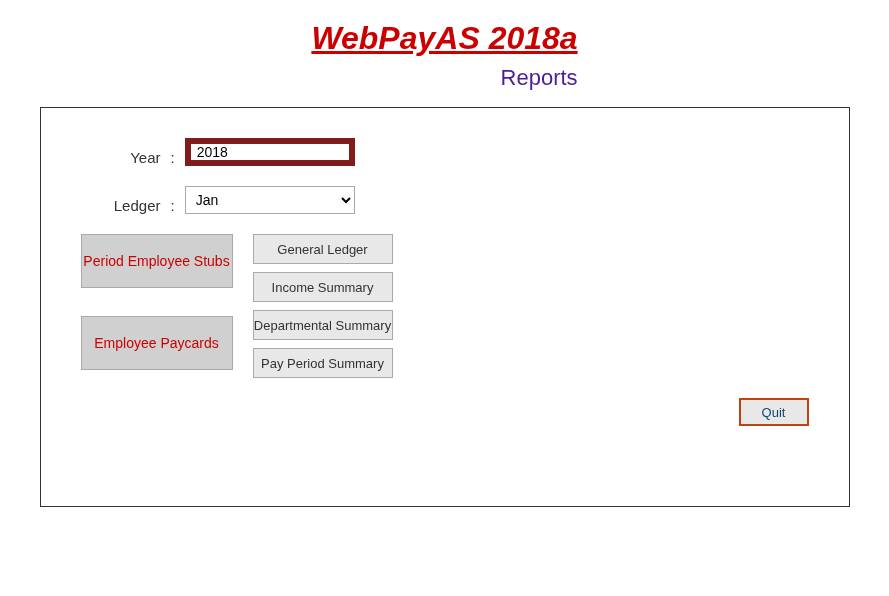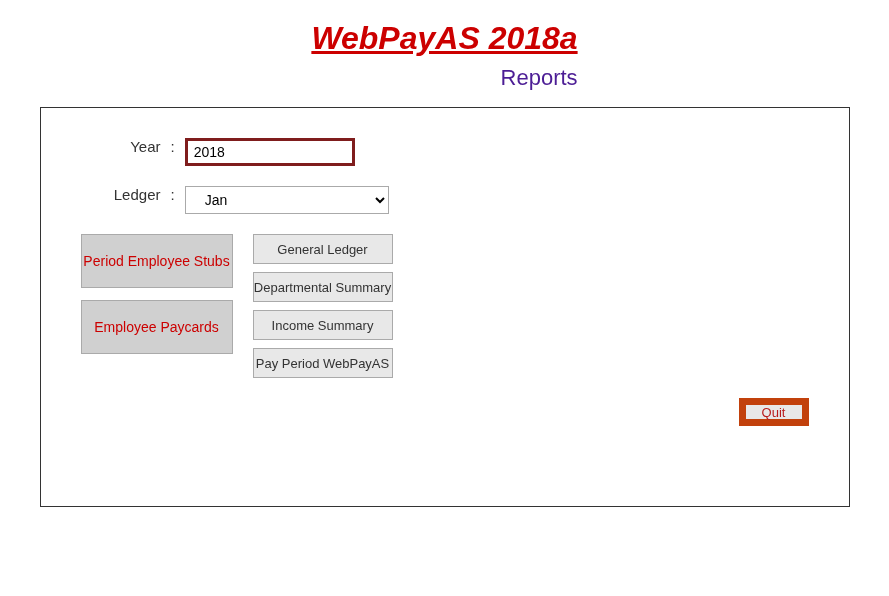--- a/index.html
+++ b/index.html
@@ -41,59 +41,59 @@
     .main-container {
       border: 1px solid #333333;
       width: 810px;
       min-height: 400px;
       padding: 30px 40px;
       margin-bottom: 20px;
     }
 
     .form-row {
       display: flex;
-      align-items: flex-start;
+      align-items: flex-end;
       margin-bottom: 20px;
     }
 
     .form-label {
       width: 80px;
       text-align: right;
       font-size: 15px;
       color: #333333;
       margin-right: 10px;
     }
 
     .form-colon {
       margin-right: 10px;
       font-size: 15px;
       color: #333333;
     }
 
     .year-input {
       width: 170px;
       height: 28px;
-      border: 3px solid #7f1d1d;
+      border: 6px solid #7f1d1d;
       padding: 2px 6px;
       font-size: 14px;
     }
 
     .period-select {
-      width: 204px;
+      width: 170px;
       height: 28px;
       border: 1px solid #aaaaaa;
-      padding: 2px 15px;
+      padding: 2px 6px;
       font-size: 14px;
       background: white;
     }
 
     .left-buttons {
       display: flex;
       flex-direction: column;
-      gap: 12px;
+      gap: 28px;
       margin-right: 20px;
     }
 
     .right-buttons {
       display: flex;
       flex-direction: column;
       gap: 8px;
     }
 
     .btn-red {
@@ -115,22 +115,22 @@
       color: #333333;
       font-size: 13px;
       cursor: pointer;
       text-align: center;
     }
 
     .btn-quit {
       width: 70px;
       height: 28px;
       background-color: #e8e8e8;
-      border: 7px solid #c2410c;
-      color: #b91c1c;
+      border: 2px solid #c2410c;
+      color: #0c4a6e;
       font-size: 13px;
       cursor: pointer;
       text-align: center;
     }
 
     .content-row {
       display: flex;
       align-items: flex-start;
     }
 
@@ -175,22 +175,22 @@
 
   <div class="content-row">
     <div class="left-buttons">
       <button class="btn-red">Period Employee Stubs</button>
       <button class="btn-red">Employee Paycards</button>
     </div>
 
     <div style="display:flex; flex-direction:column; justify-content:space-between; flex:1;">
       <div class="right-buttons">
         <button class="btn-gray">General Ledger</button>
+        <button class="btn-gray">Income Summary</button>
         <button class="btn-gray">Departmental Summary</button>
-        <button class="btn-gray">Income Summary</button>
-        <button class="btn-gray">Pay Period WebPayAS</button>
+        <button class="btn-gray">Pay Period Summary</button>
       </div>
       <div class="quit-row">
         <button class="btn-quit">Quit</button>
       </div>
     </div>
   </div>
 </div>
 
 </body></html>

